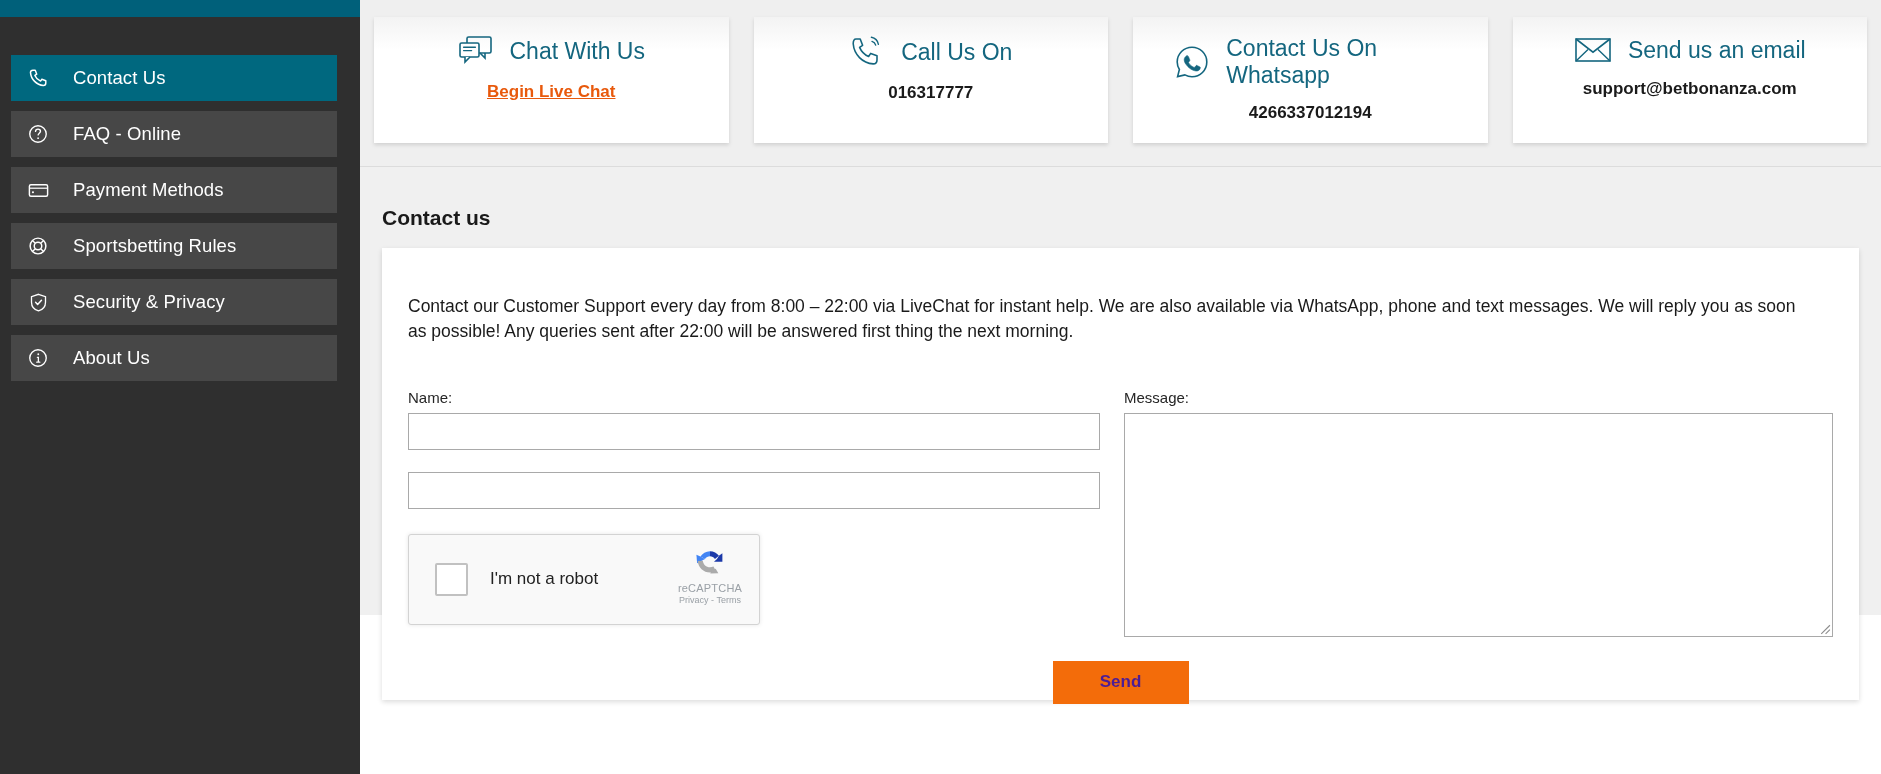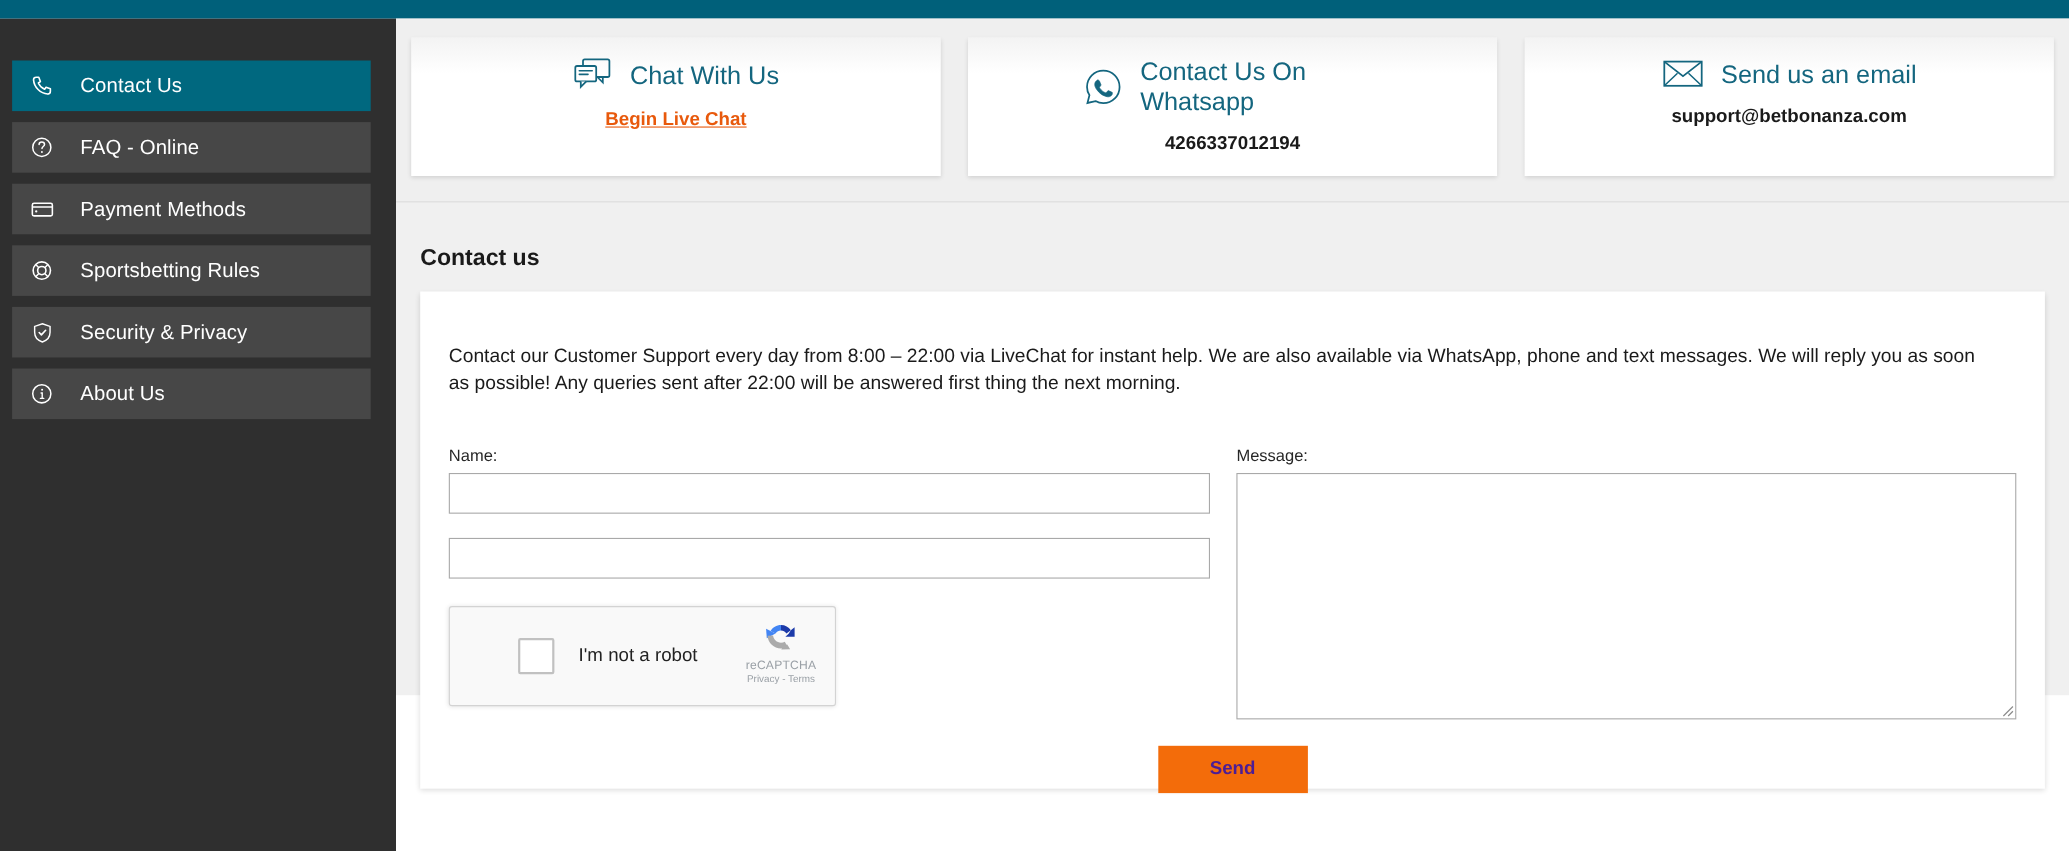--- a/index.html
+++ b/index.html
@@ -67,21 +67,21 @@
     margin-left: 22px;
     color: #ffffff;
     font-size: 18.5px;
     letter-spacing: 0.1px;
     white-space: nowrap;
   }
 
   
   .main {
     position: absolute;
-    top: 17px; left: 360px;
+    top: 0; left: 360px;
     width: 1521px;
     height: 615px;
     background: #f0f0f0;
   }
 
   
   .cards-strip {
     position: relative;
     height: 167px;
     background: #efefef;
@@ -205,21 +205,20 @@
     margin-top: 25px;
     width: 352px;
     height: 91px;
     background: #f9f9f9;
     border: 1px solid #d3d3d3;
     border-radius: 3px;
     box-shadow: 0 0 4px rgba(0,0,0,0.10);
     display: flex;
     align-items: center;
     position: relative;
-    padding-left: 36px;
   }
   .rc-checkbox {
     width: 33px; height: 33px;
     border: 2px solid #c1c1c1;
     background: #fff;
     border-radius: 2px;
     margin-left: 26px;
     cursor: pointer;
   }
   .rc-text {
@@ -355,20 +354,33 @@
             <rect x="2" y="8" width="19" height="14" rx="1.6" fill="#fff"></rect>
             <path d="M7 22 L7 27 L12 22" fill="#fff"></path>
             <path d="M5.6 12.3 H17.4 M5.6 15.6 H13.6" stroke-width="1.4" stroke-linecap="round"></path>
           </svg>
         </span>
         <span class="card-title">Chat With Us</span>
       </div>
       <span class="card-link">Begin Live Chat</span>
     </div>
 
+    <div class="card">
+      <div class="card-head">
+        <span class="card-icon">
+          <svg width="36" height="34" viewBox="0 0 36 34" fill="none" stroke="#14667f" stroke-width="1.6" stroke-linecap="round" stroke-linejoin="round">
+            <path d="M7 4 H11.2 L13.6 10.3 L10.6 12.4 C12.1 16 15.9 19.9 19.6 21.5 L21.7 18.4 L28 20.8 V25 C28 27.2 26.4 28.9 24.2 28.9 C13.4 28 5.1 19.6 4.2 8.8 C4.2 6.6 4.8 4 7 4 Z"></path>
+            <path d="M23 6.4 C24.8 6.9 26.2 8.3 26.7 10.1" stroke-width="1.4"></path>
+            <path d="M22.4 2.3 C25.9 3 28.7 5.8 29.4 9.3" stroke-width="1.4"></path>
+          </svg>
+        </span>
+        <span class="card-title">Call Us On</span>
+      </div>
+      <span class="card-sub">016317777</span>
+    </div>
 
     <div class="card">
       <div class="card-head">
         <span class="card-icon">
           <svg width="36" height="36" viewBox="0 0 36 36" fill="none" stroke="#14667f" stroke-width="1.6">
             <path d="M18 3.2 C26.2 3.2 32.8 9.8 32.8 18 C32.8 26.2 26.2 32.8 18 32.8 C15.4 32.8 13 32.1 10.9 30.9 L3.6 32.6 L5.4 25.5 C4 23.3 3.2 20.7 3.2 18 C3.2 9.8 9.8 3.2 18 3.2 Z"></path>
             <path d="M13.4 11.6 C13 11.6 12.3 11.8 11.8 12.4 C11.2 13 10.2 13.9 10.2 15.9 C10.2 17.9 11.6 19.8 11.8 20.1 C12 20.3 14.6 24.4 18.6 26 C21.9 27.3 22.6 27 23.4 26.9 C24.1 26.8 25.7 25.9 26 25 C26.3 24.1 26.3 23.3 26.2 23.1 C26.1 23 25.9 22.9 25.5 22.7 C25.1 22.5 23.2 21.6 22.9 21.5 C22.5 21.3 22.3 21.3 22 21.7 C21.7 22.1 21 22.9 20.8 23.2 C20.5 23.4 20.3 23.5 19.9 23.3 C19.5 23.1 18.3 22.7 16.8 21.4 C15.6 20.4 14.8 19.1 14.6 18.7 C14.4 18.3 14.6 18.1 14.8 17.9 C15 17.7 15.2 17.4 15.4 17.2 C15.6 17 15.7 16.8 15.8 16.5 C16 16.2 15.9 16 15.8 15.8 C15.7 15.6 14.9 13.7 14.6 12.9 C14.3 12.2 14 12.2 13.8 12.2 C13.6 12.2 13.4 12.2 13.4 12.2 Z" fill="#14667f" stroke-width="0.6"></path>
           </svg>
         </span>
         <span class="card-title">Contact Us On Whatsapp</span>

